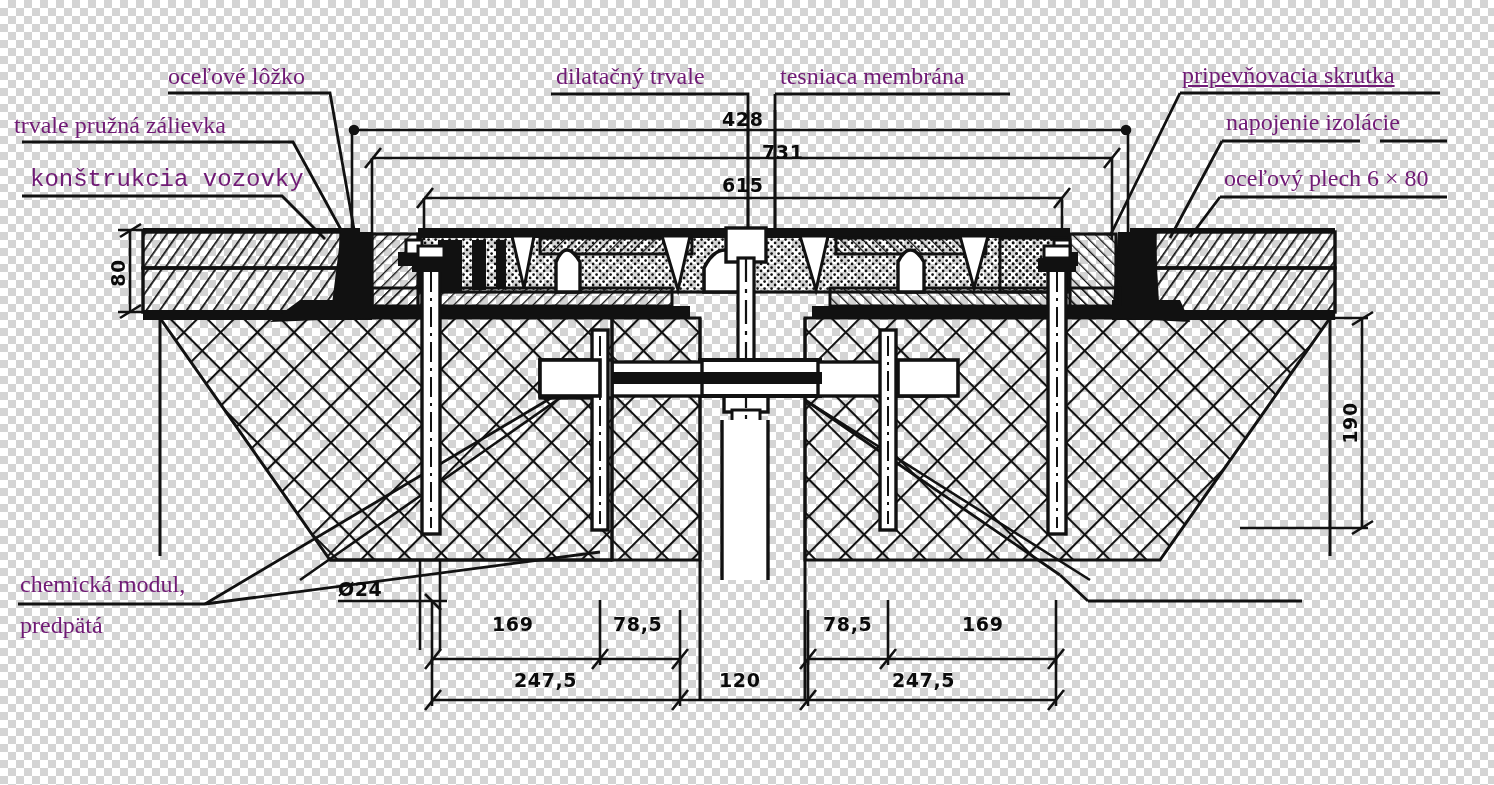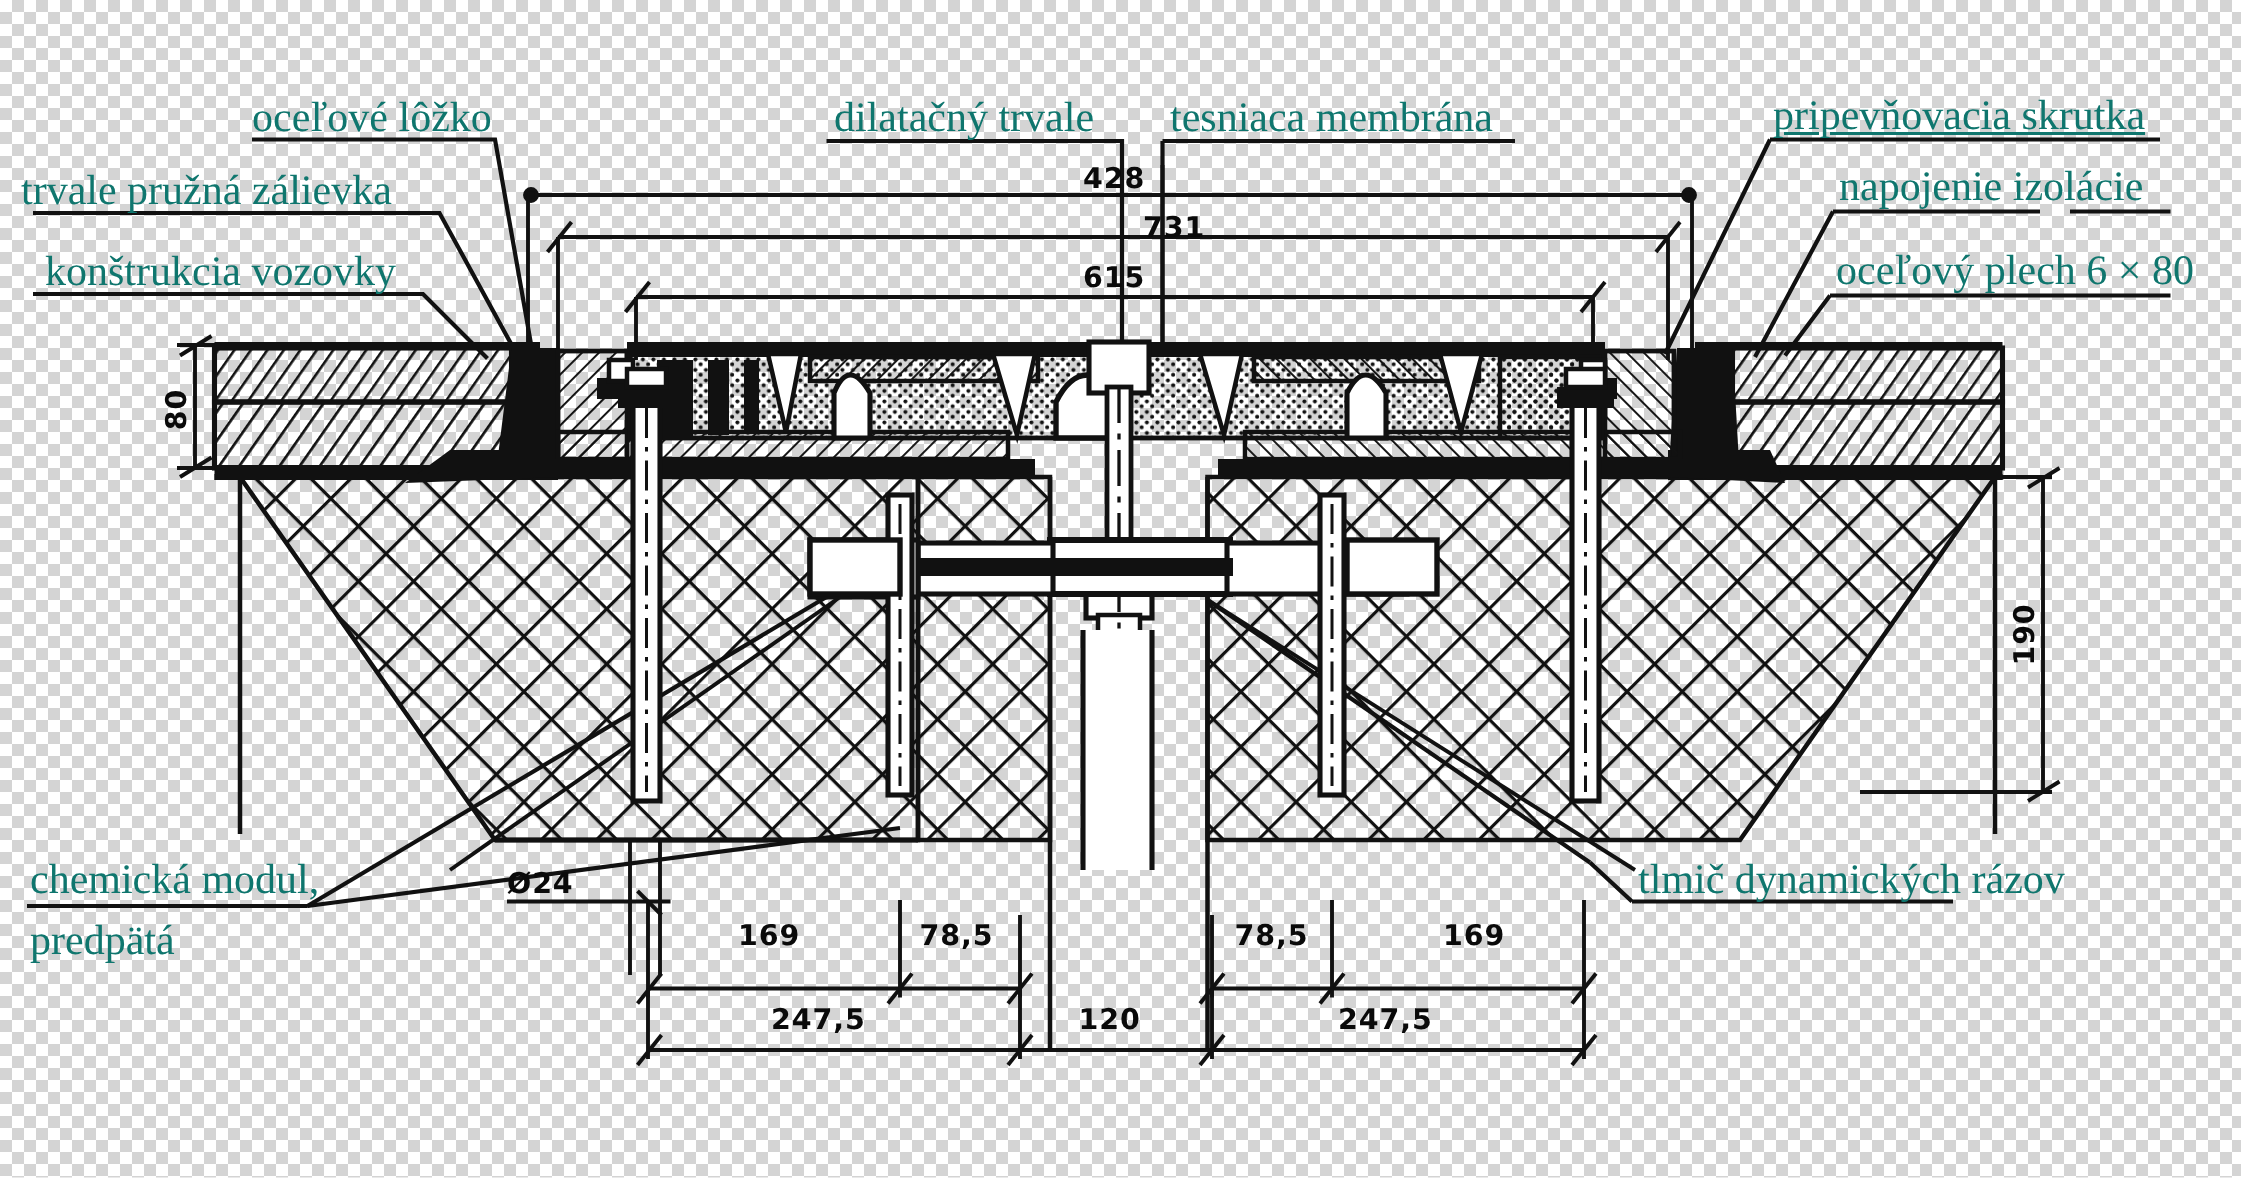--- a/index.html
+++ b/index.html
@@ -12,22 +12,22 @@
       linear-gradient(45deg,#d4d4d4 25%,transparent 25%,transparent 75%,#d4d4d4 75%);
     background-size:16px 16px;
     background-position:0 0,8px 8px;
     overflow:hidden;
   }
   #stage{position:relative;width:1494px;height:785px;}
   #dwg{position:absolute;left:0;top:0;}
   .lbl{
     position:absolute;
     font-family:"Liberation Serif", serif;
-    font-size:28px;
-    color:#0f766e;
+    font-size:24px;
+    color:#701a75;
     white-space:nowrap;
     line-height:1.06;
   }
   .dim{
     position:absolute;
     font-family:"DejaVu Sans", sans-serif;
     font-weight:bold;
     font-size:19px;
     color:#0a0a0a;
     white-space:nowrap;
@@ -310,33 +310,32 @@
 
     <g>
       <path d="M143,318 L348,318" stroke="#111" stroke-width="4" fill="none"></path>
       <path d="M1140,318 L1335,318" stroke="#111" stroke-width="4" fill="none"></path>
     </g>
   </g>
 </svg>
 
 <div class="lbl" style="left:168px;top:64px;">oceľové lôžko</div>
 <div class="lbl" style="left:14px;top:113px;">trvale pružná zálievka</div>
-<div class="lbl" style="left:30px;top:167px;">konštrukcia vozovky</div>
+<div class="lbl" style="left:30px;top:167px;font-family:Liberation Mono, monospace;">konštrukcia vozovky</div>
 
 <div class="lbl" style="left:556px;top:64px;">dilatačný trvale</div>
 <div class="lbl" style="left:780px;top:64px;">tesniaca membrána</div>
 
 <div class="lbl" style="left:1182px;top:63px;text-decoration:underline;">pripevňovacia skrutka</div>
 <div class="lbl" style="left:1226px;top:110px;">napojenie izolácie</div>
 <div class="lbl" style="left:1224px;top:166px;">oceľový plech 6 × 80</div>
 
 <div class="lbl" style="left:20px;top:572px;">chemická modul,</div>
 <div class="lbl" style="left:20px;top:613px;">predpätá</div>
 
-<div class="lbl" style="left:1092px;top:572px;">tlmič dynamických rázov</div>
 
 <div class="dim" style="left:722px;top:108px;">428</div>
 <div class="dim" style="left:722px;top:141px;margin-left:40px;">731</div>
 <div class="dim" style="left:722px;top:174px;text-align:right;">615</div>
 
 <div class="dim dimv rot90" style="left:100px;top:262px;width:36px;text-align:center;">80</div>
 <div class="dim dimv rot90" style="left:1328px;top:412px;width:44px;text-align:center;">190</div>
 
 <div class="dim" style="left:492px;top:613px;">169</div>
 <div class="dim" style="left:613px;top:613px;">78,5</div>

